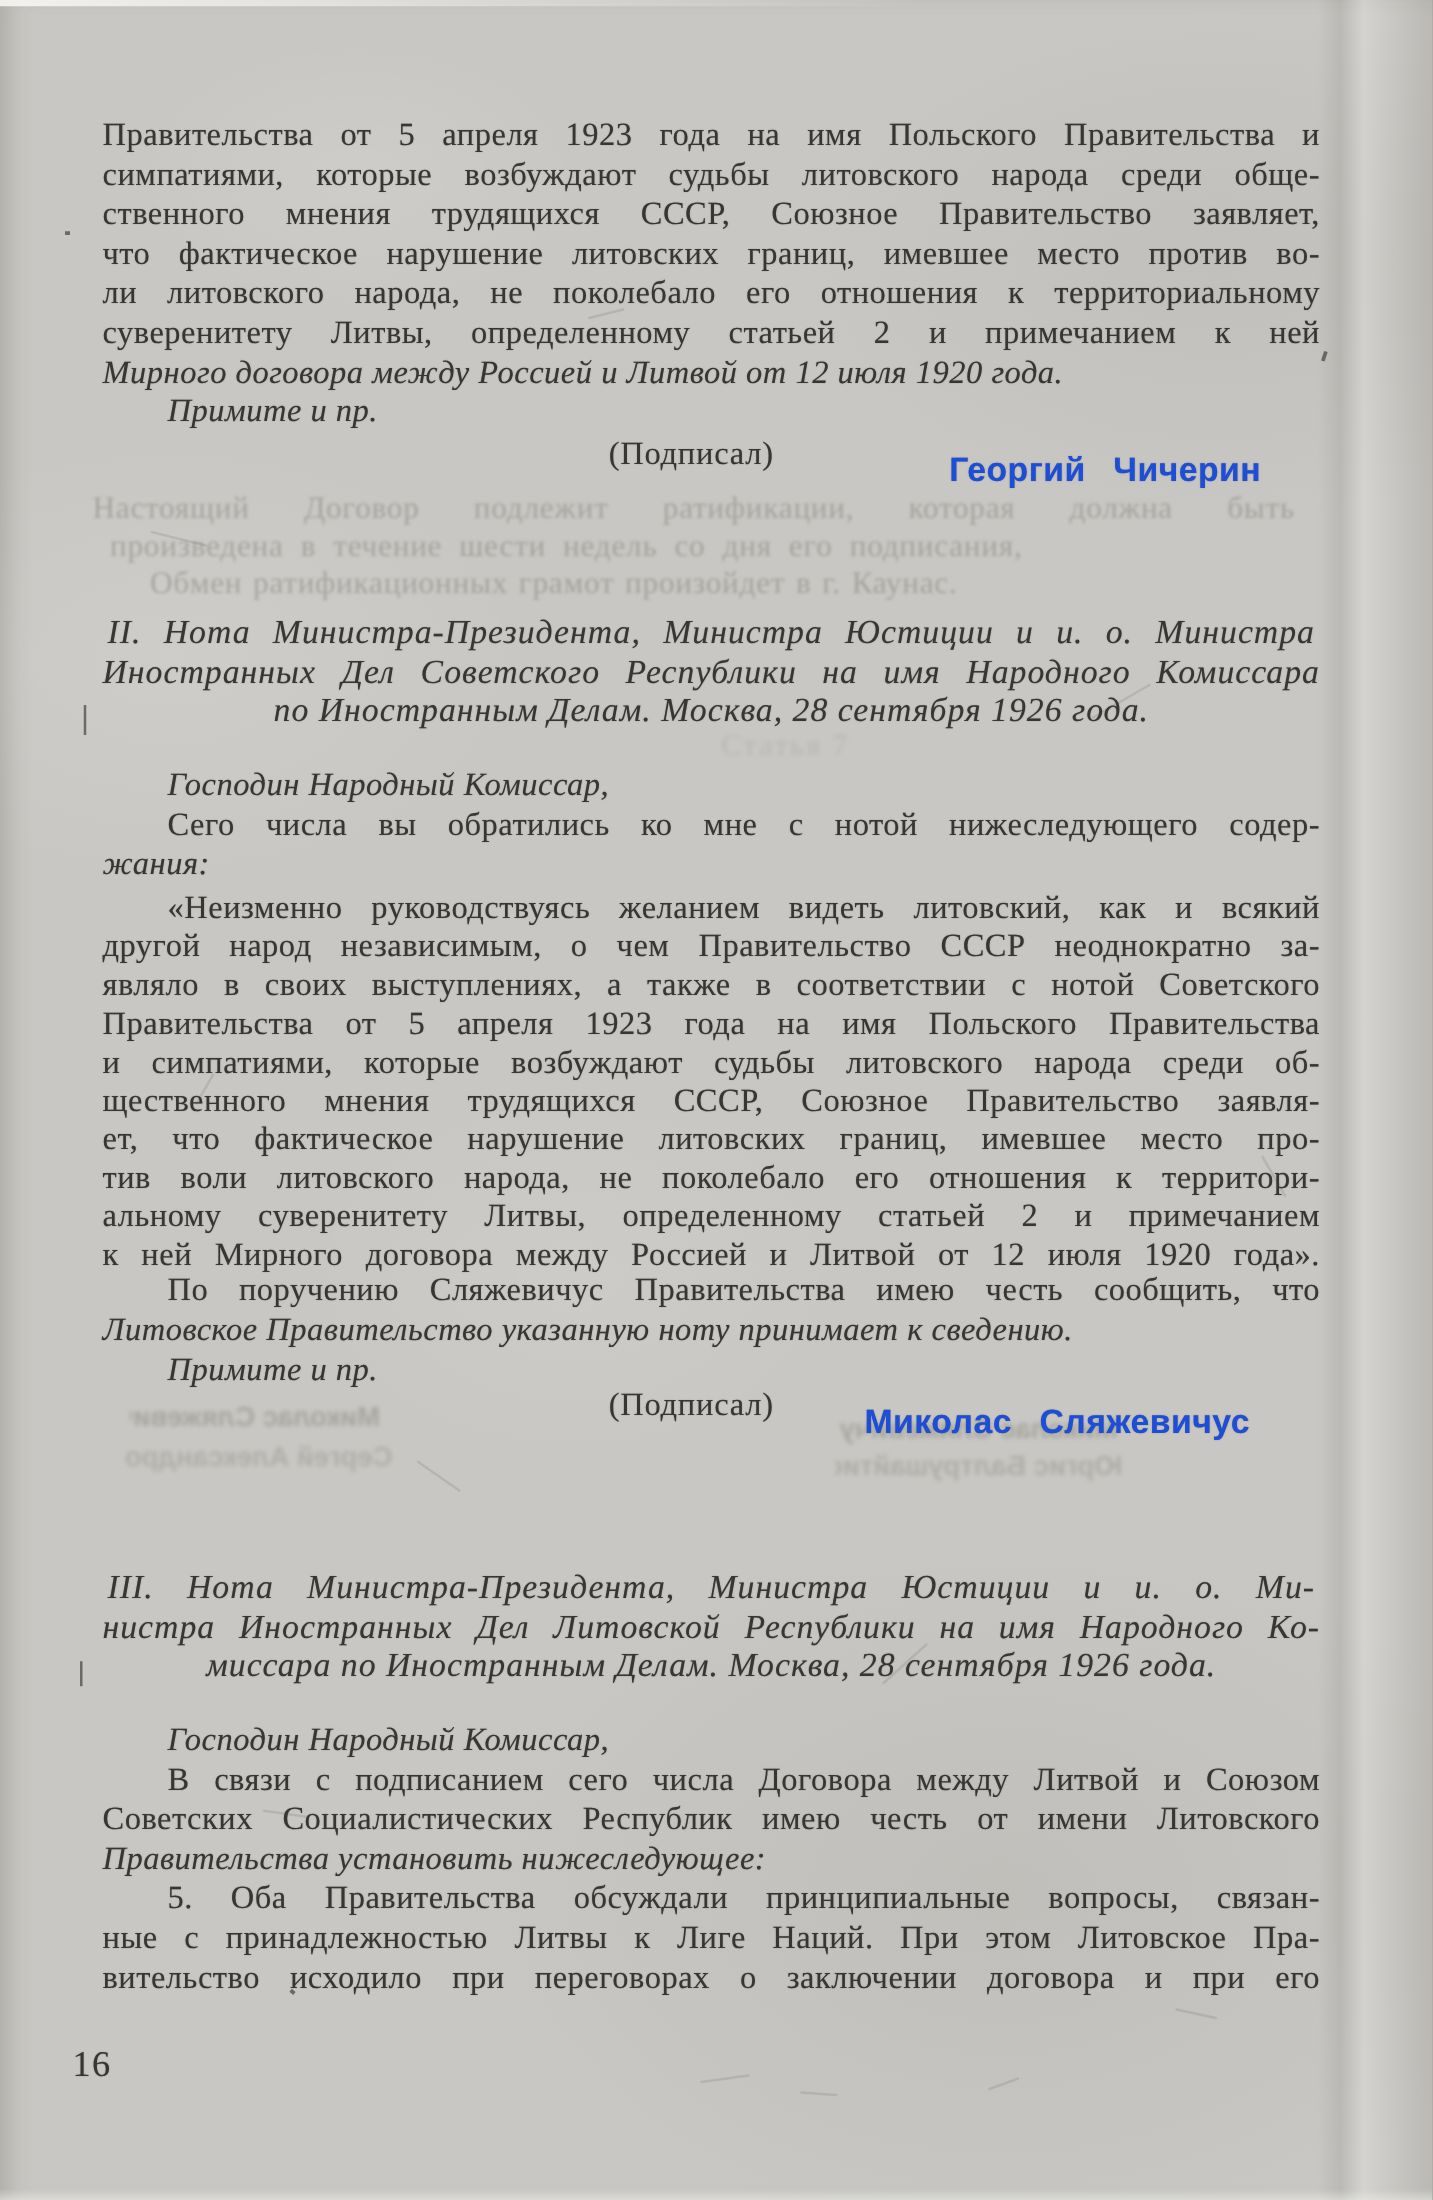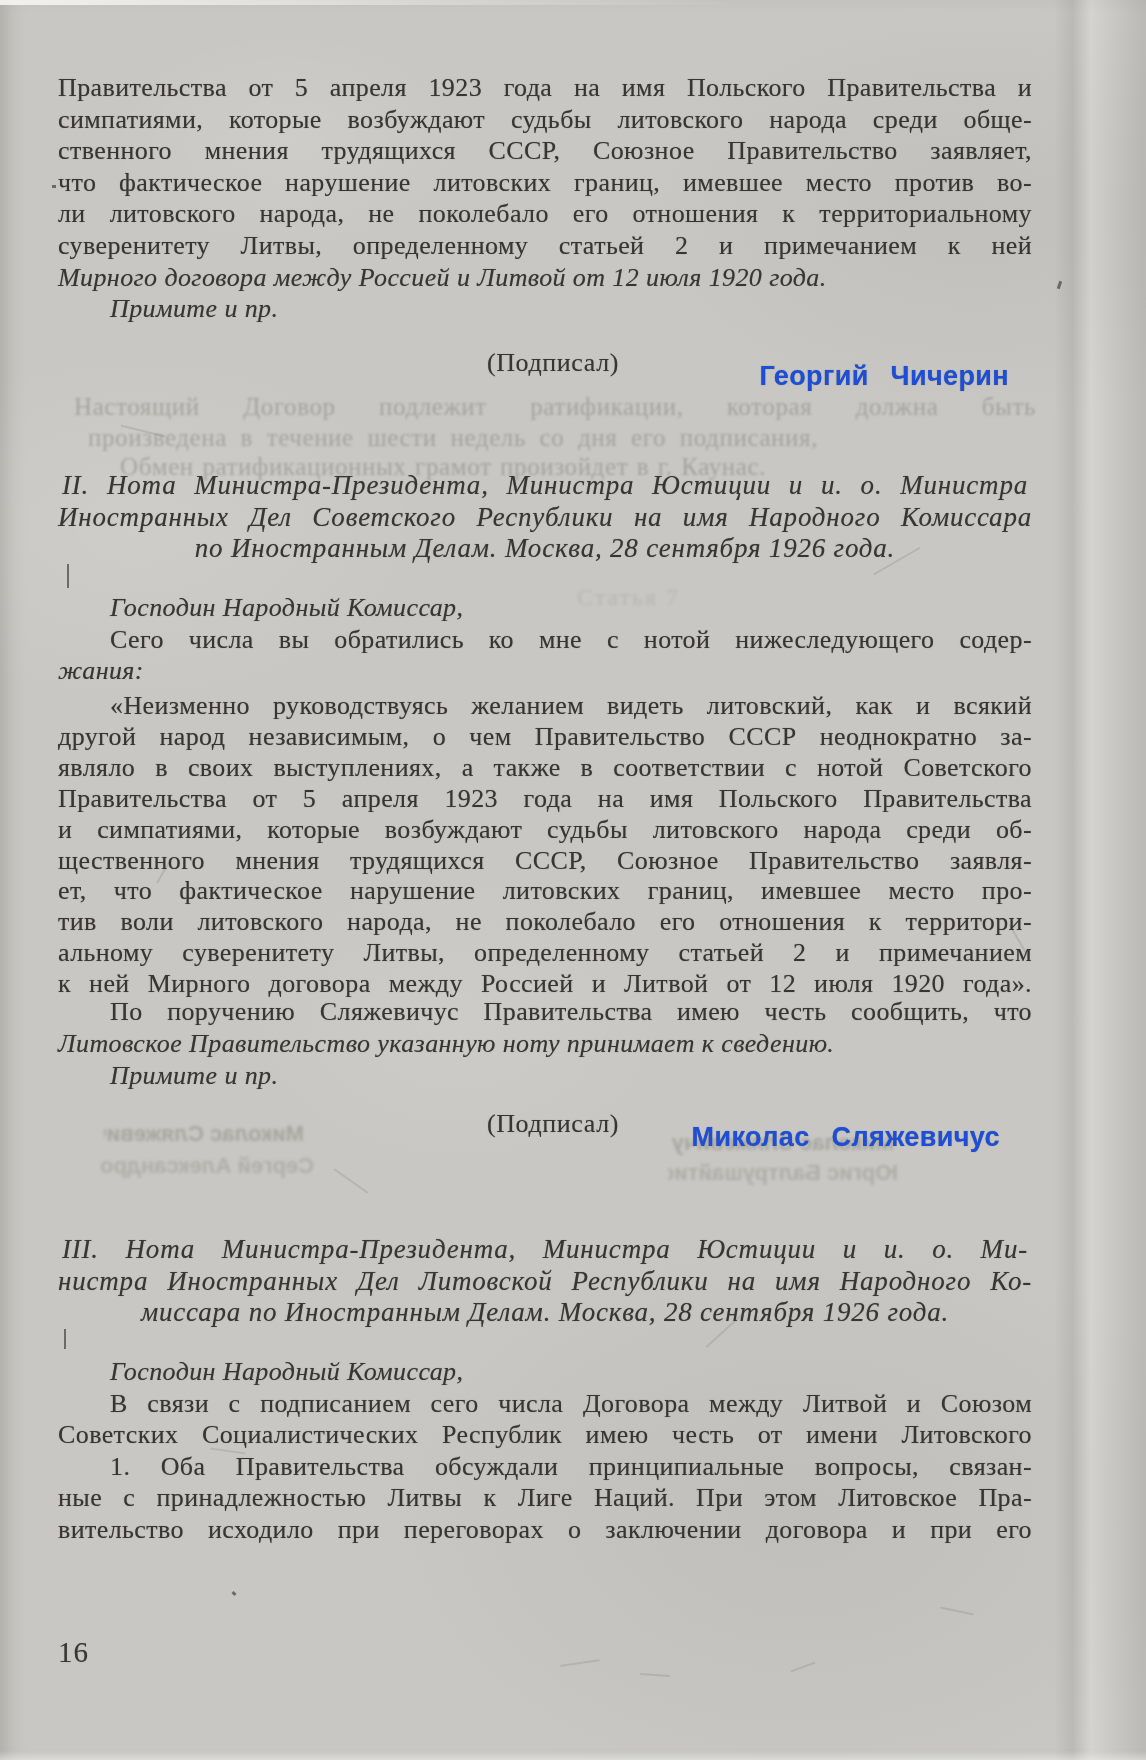--- a/index.html
+++ b/index.html
@@ -23,22 +23,22 @@
   }
   .edge-right{position:absolute;top:0;right:0;width:92px;height:100%;pointer-events:none;
     background:linear-gradient(to right,
       rgba(0,0,0,0) 0%, rgba(70,68,62,.10) 20%, rgba(255,255,255,.22) 40%,
       rgba(225,224,219,.18) 56%, rgba(96,94,88,.14) 100%);}
   .edge-top{position:absolute;top:0;left:0;width:740px;height:5px;pointer-events:none;
     background:linear-gradient(to right, rgba(250,250,247,.85), rgba(250,250,247,0));}
   .edge-bottom{position:absolute;bottom:0;left:0;width:100%;height:9px;pointer-events:none;
     background:linear-gradient(to top, rgba(238,238,233,.5), rgba(238,238,233,0));}
 
-  .tblock{position:absolute;left:58px;width:974px;font-size:26px;line-height:31.6px;
-    letter-spacing:.4px;text-shadow:0 0 1px rgba(56,54,50,.45);}
+  .tblock{position:absolute;left:82px;width:974px;font-size:26px;line-height:31.6px;
+    letter-spacing:.4px;text-shadow:0 0 1px rgba(56,54,50,.45);margin-top:20px;}
   .line{min-height:1px;}
   .j{text-align:justify;text-align-last:justify;}
   .l{text-align:center;text-align-last:left;font-style:italic;}
   .c{text-align:center;text-align-last:center;}
   .ind{text-indent:52px;}
 
   .head{font-style:italic;font-size:27px;letter-spacing:.8px;}
 
   .signed{position:absolute;left:66px;width:974px;text-align:center;font-size:26px;
     letter-spacing:.6px;text-shadow:0 0 1px rgba(56,54,50,.4);margin-top:17px;}
@@ -146,21 +146,22 @@
   <div class="tblock head" style="top:1234px">
     <div class="line j" style="padding:0 4px">III. Нота Министра-Президента, Министра Юстиции и и. о. Ми-</div>
     <div class="line j">нистра Иностранных Дел Литовской Республики на имя Народного Ко-</div>
     <div class="line c">миссара по Иностранным Делам. Москва, 28 сентября 1926 года.</div>
   </div>
 
   <div class="tblock" style="top:1356px">
     <div class="line l ind">Господин Народный Комиссар,</div>
     <div class="line j ind">В связи с подписанием сего числа Договора между Литвой и Союзом</div>
     <div class="line j">Советских Социалистических Республик имею честь от имени Литовского</div>
-    <div class="line j ind">1. Оба Правительства обсуждали принципиальные вопросы, связан-</div>
+    <div class="line l">Правительства установить нижеследующее:</div>
+    <div class="line j ind">5. Оба Правительства обсуждали принципиальные вопросы, связан-</div>
     <div class="line j">ные с принадлежностью Литвы к Лиге Наций. При этом Литовское Пра-</div>
     <div class="line j">вительство исходило при переговорах о заключении договора и при его</div>
   </div>
 
   <div class="pagenum" style="left:58px;top:1600px">16</div>
 
   <div class="edge-right"></div>
   <div class="edge-top"></div>
   <div class="edge-bottom"></div>
 </div>

